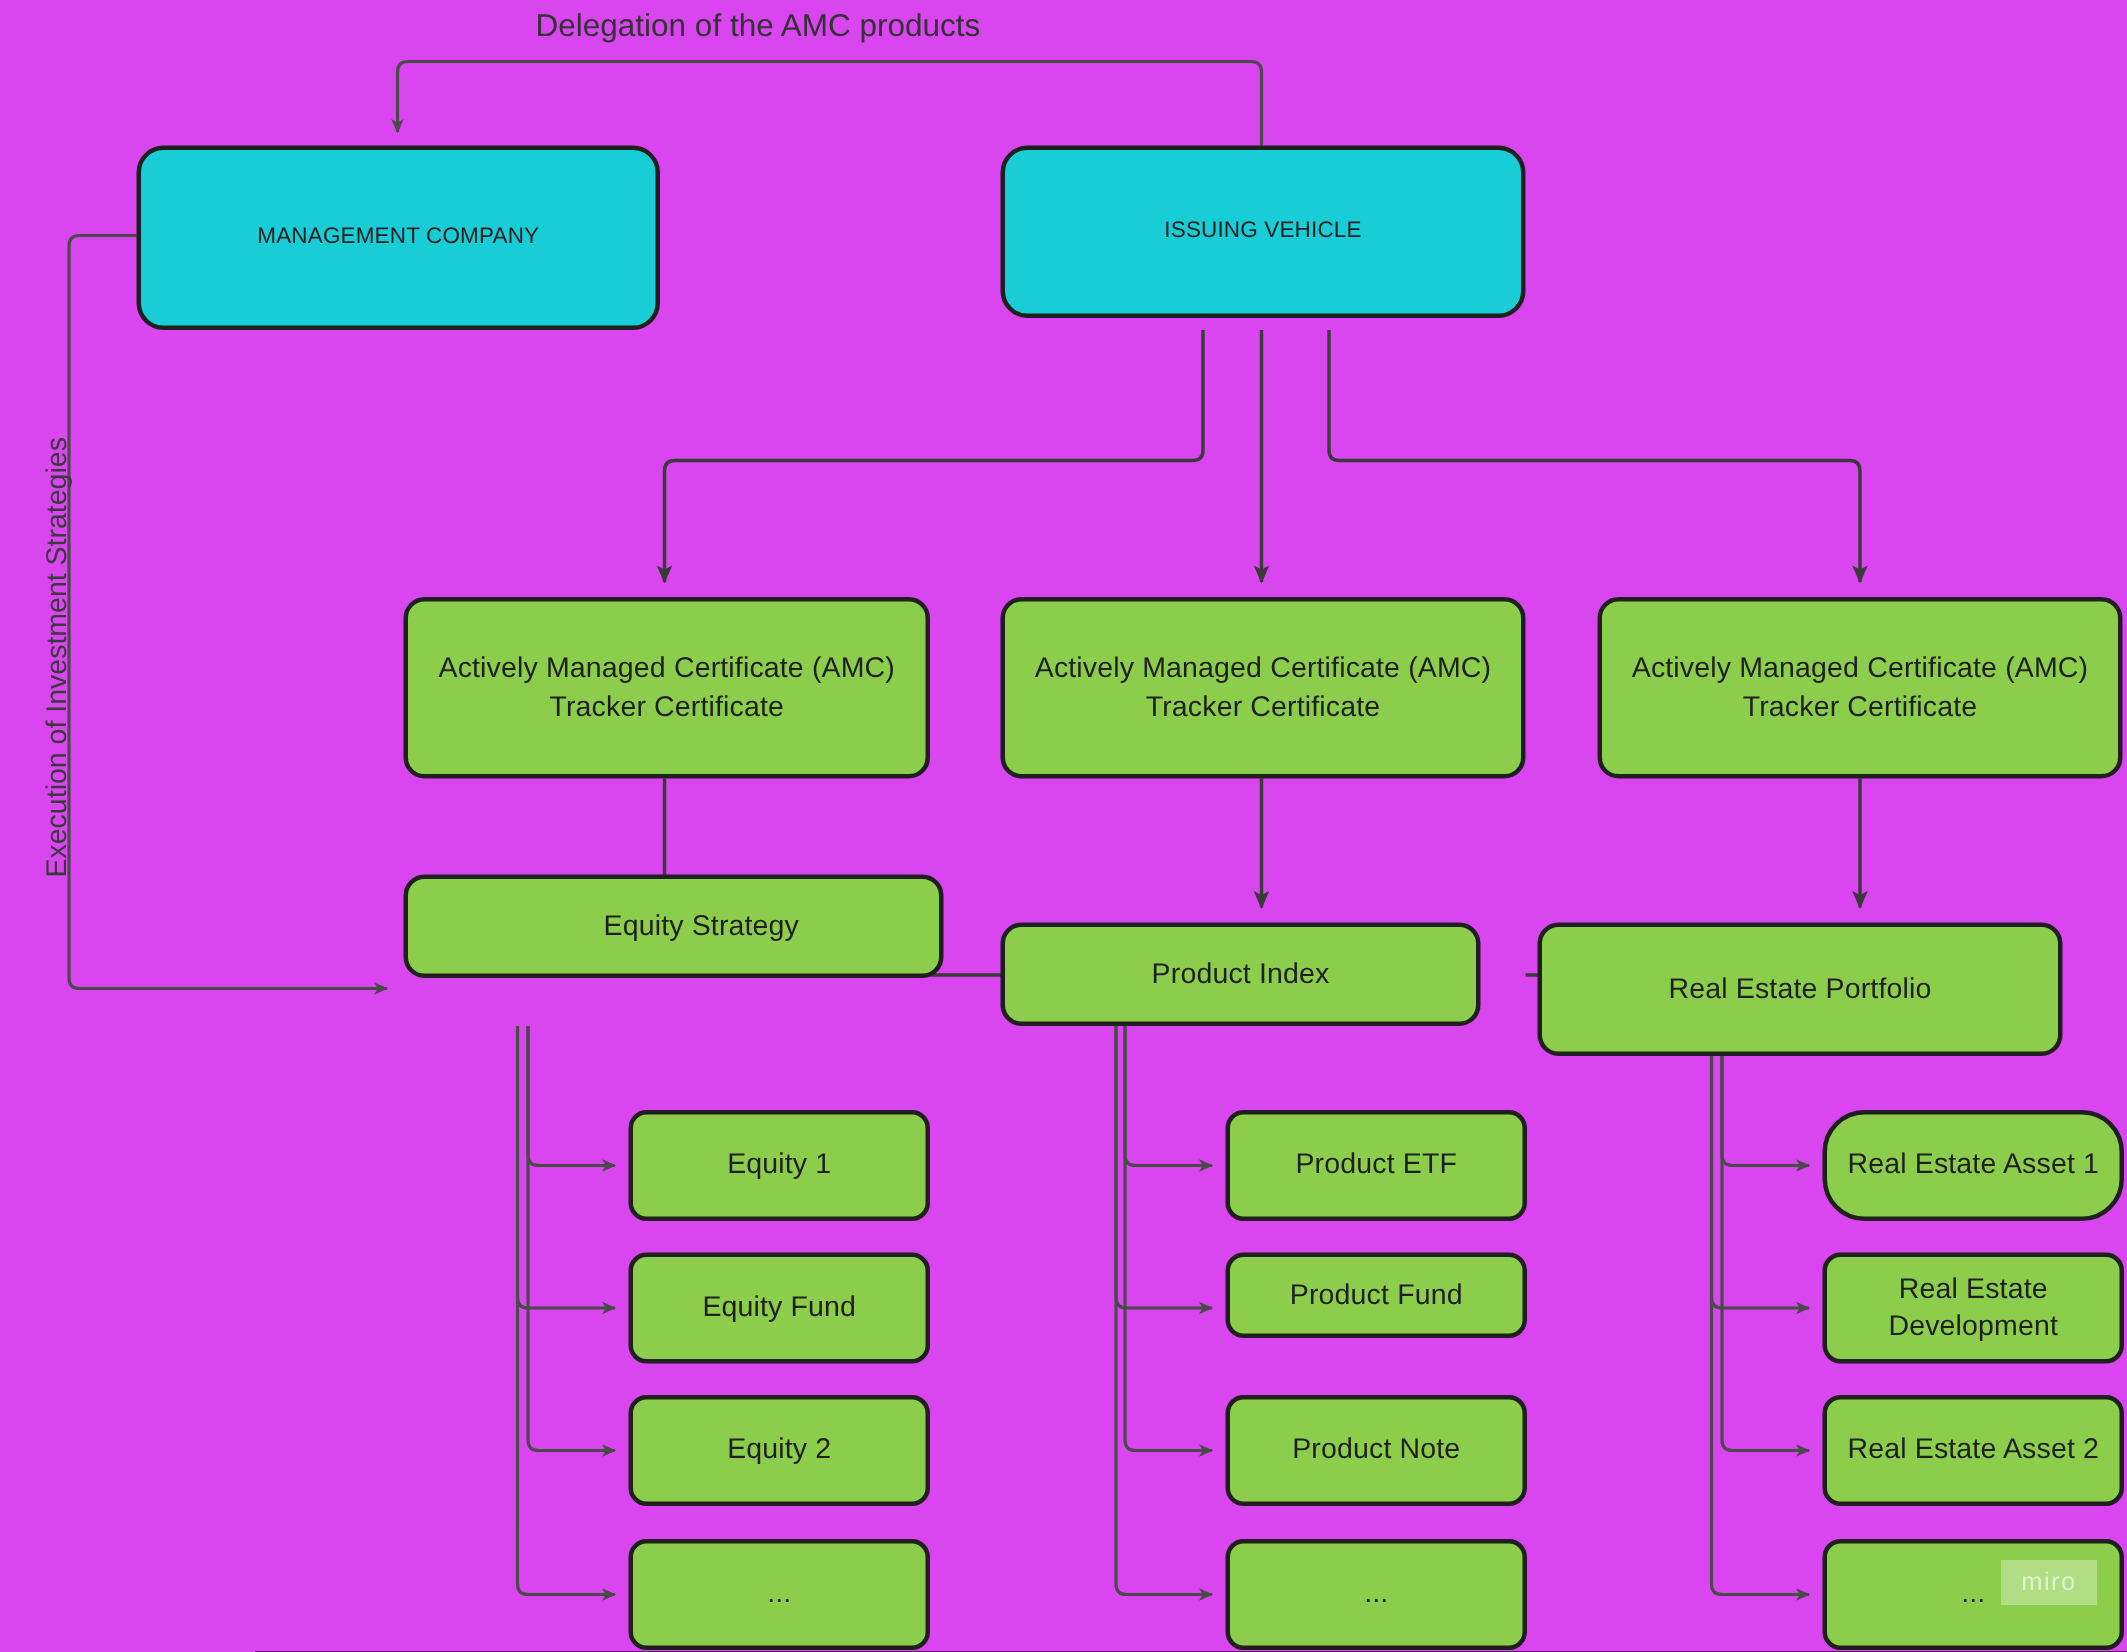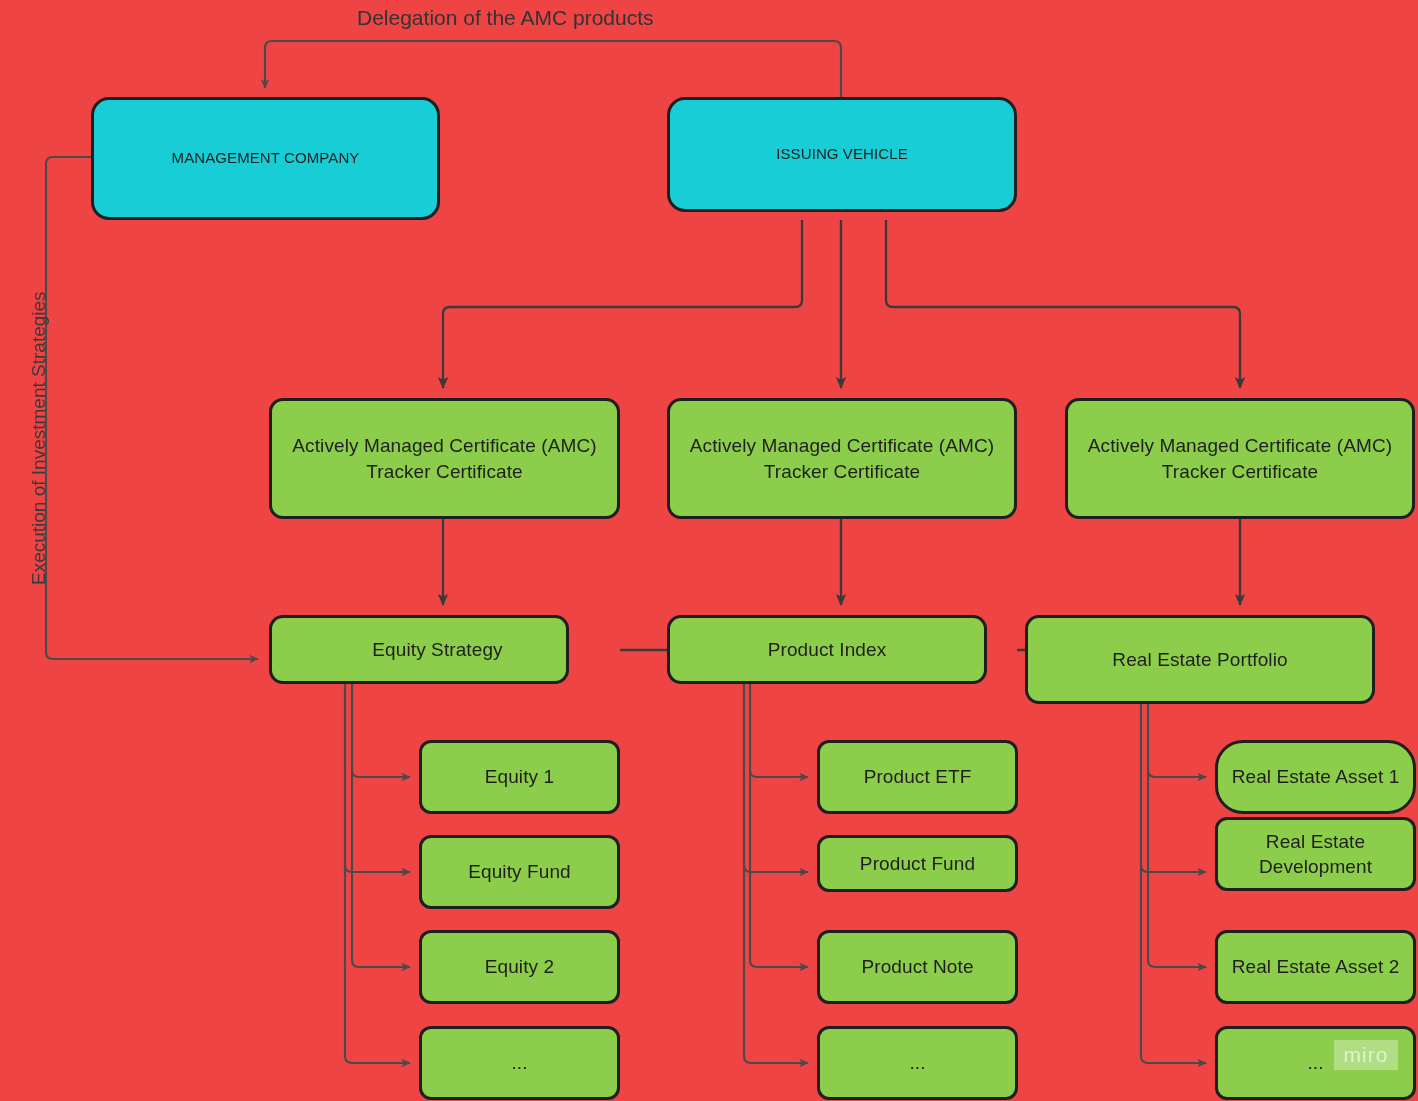--- a/index.html
+++ b/index.html
@@ -4,21 +4,21 @@
 <style>
   html, body {
     margin: 0;
     padding: 0;
     background: #000000;
   }
   #canvas {
     position: relative;
     width: 1418px;
     height: 1101px;
-    background: #ef4444;
+    background: #d946ef;
     overflow: hidden;
     font-family: "Liberation Sans", sans-serif;
   }
   #edges {
     position: absolute;
     left: 0; top: 0;
     width: 1418px;
     height: 1101px;
     pointer-events: none;
   }
@@ -58,21 +58,21 @@
     z-index: 4;
   }
   .watermark {
     position: absolute;
     left: 1334px;
     top: 1040px;
     width: 64px;
     height: 30px;
     background: rgba(255,255,255,0.32);
     color: rgba(255,255,255,0.62);
-    font-size: 21px;
+    font-size: 17px;
     display: flex;
     align-items: center;
     justify-content: center;
     letter-spacing: 1px;
     z-index: 6;
   }
 </style>
 </head>
 <body>
 
@@ -166,21 +166,21 @@
     </span>
   </div>
 
   <div class="node green" style="left:1065px; top:398px; width:350px; height:121px;">
     <span>
       <span>Actively Managed Certificate (AMC)</span><br>
       <span>Tracker Certificate</span>
     </span>
   </div>
 
-  <div class="node green" style="left:269px; top:615px; width:300px; height:69px;padding-left:47px;">
+  <div class="node green" style="left:269px; top:583px; width:360px; height:69px;padding-left:47px;">
     <span>Equity Strategy</span>
   </div>
 
   <div class="node green" style="left:667px; top:615px; width:320px; height:69px;">
     <span>Product Index</span>
   </div>
 
   <div class="node green" style="left:1025px; top:615px; width:350px; height:89px;">
     <span>Real Estate Portfolio</span>
   </div>
@@ -207,21 +207,21 @@
   <div class="node leaf" style="left:817px; top:930px; width:201px; height:74px;">
     <span>Product Note</span>
   </div>
   <div class="node leaf" style="left:817px; top:1026px; width:201px; height:74px;">
     <span>...</span>
   </div>
 
   <div class="node leaf" style="left:1215px; top:740px; width:201px; height:74px;border-radius:28px;">
     <span>Real Estate Asset 1</span>
   </div>
-  <div class="node leaf" style="left:1215px; top:817px; width:201px; height:74px;">
+  <div class="node leaf" style="left:1215px; top:835px; width:201px; height:74px;">
     <span>Real Estate Development</span>
   </div>
   <div class="node leaf" style="left:1215px; top:930px; width:201px; height:74px;">
     <span>Real Estate Asset 2</span>
   </div>
   <div class="node leaf" style="left:1215px; top:1026px; width:201px; height:74px;">
     <span>...</span>
   </div>
 
   <div class="watermark">miro</div>

